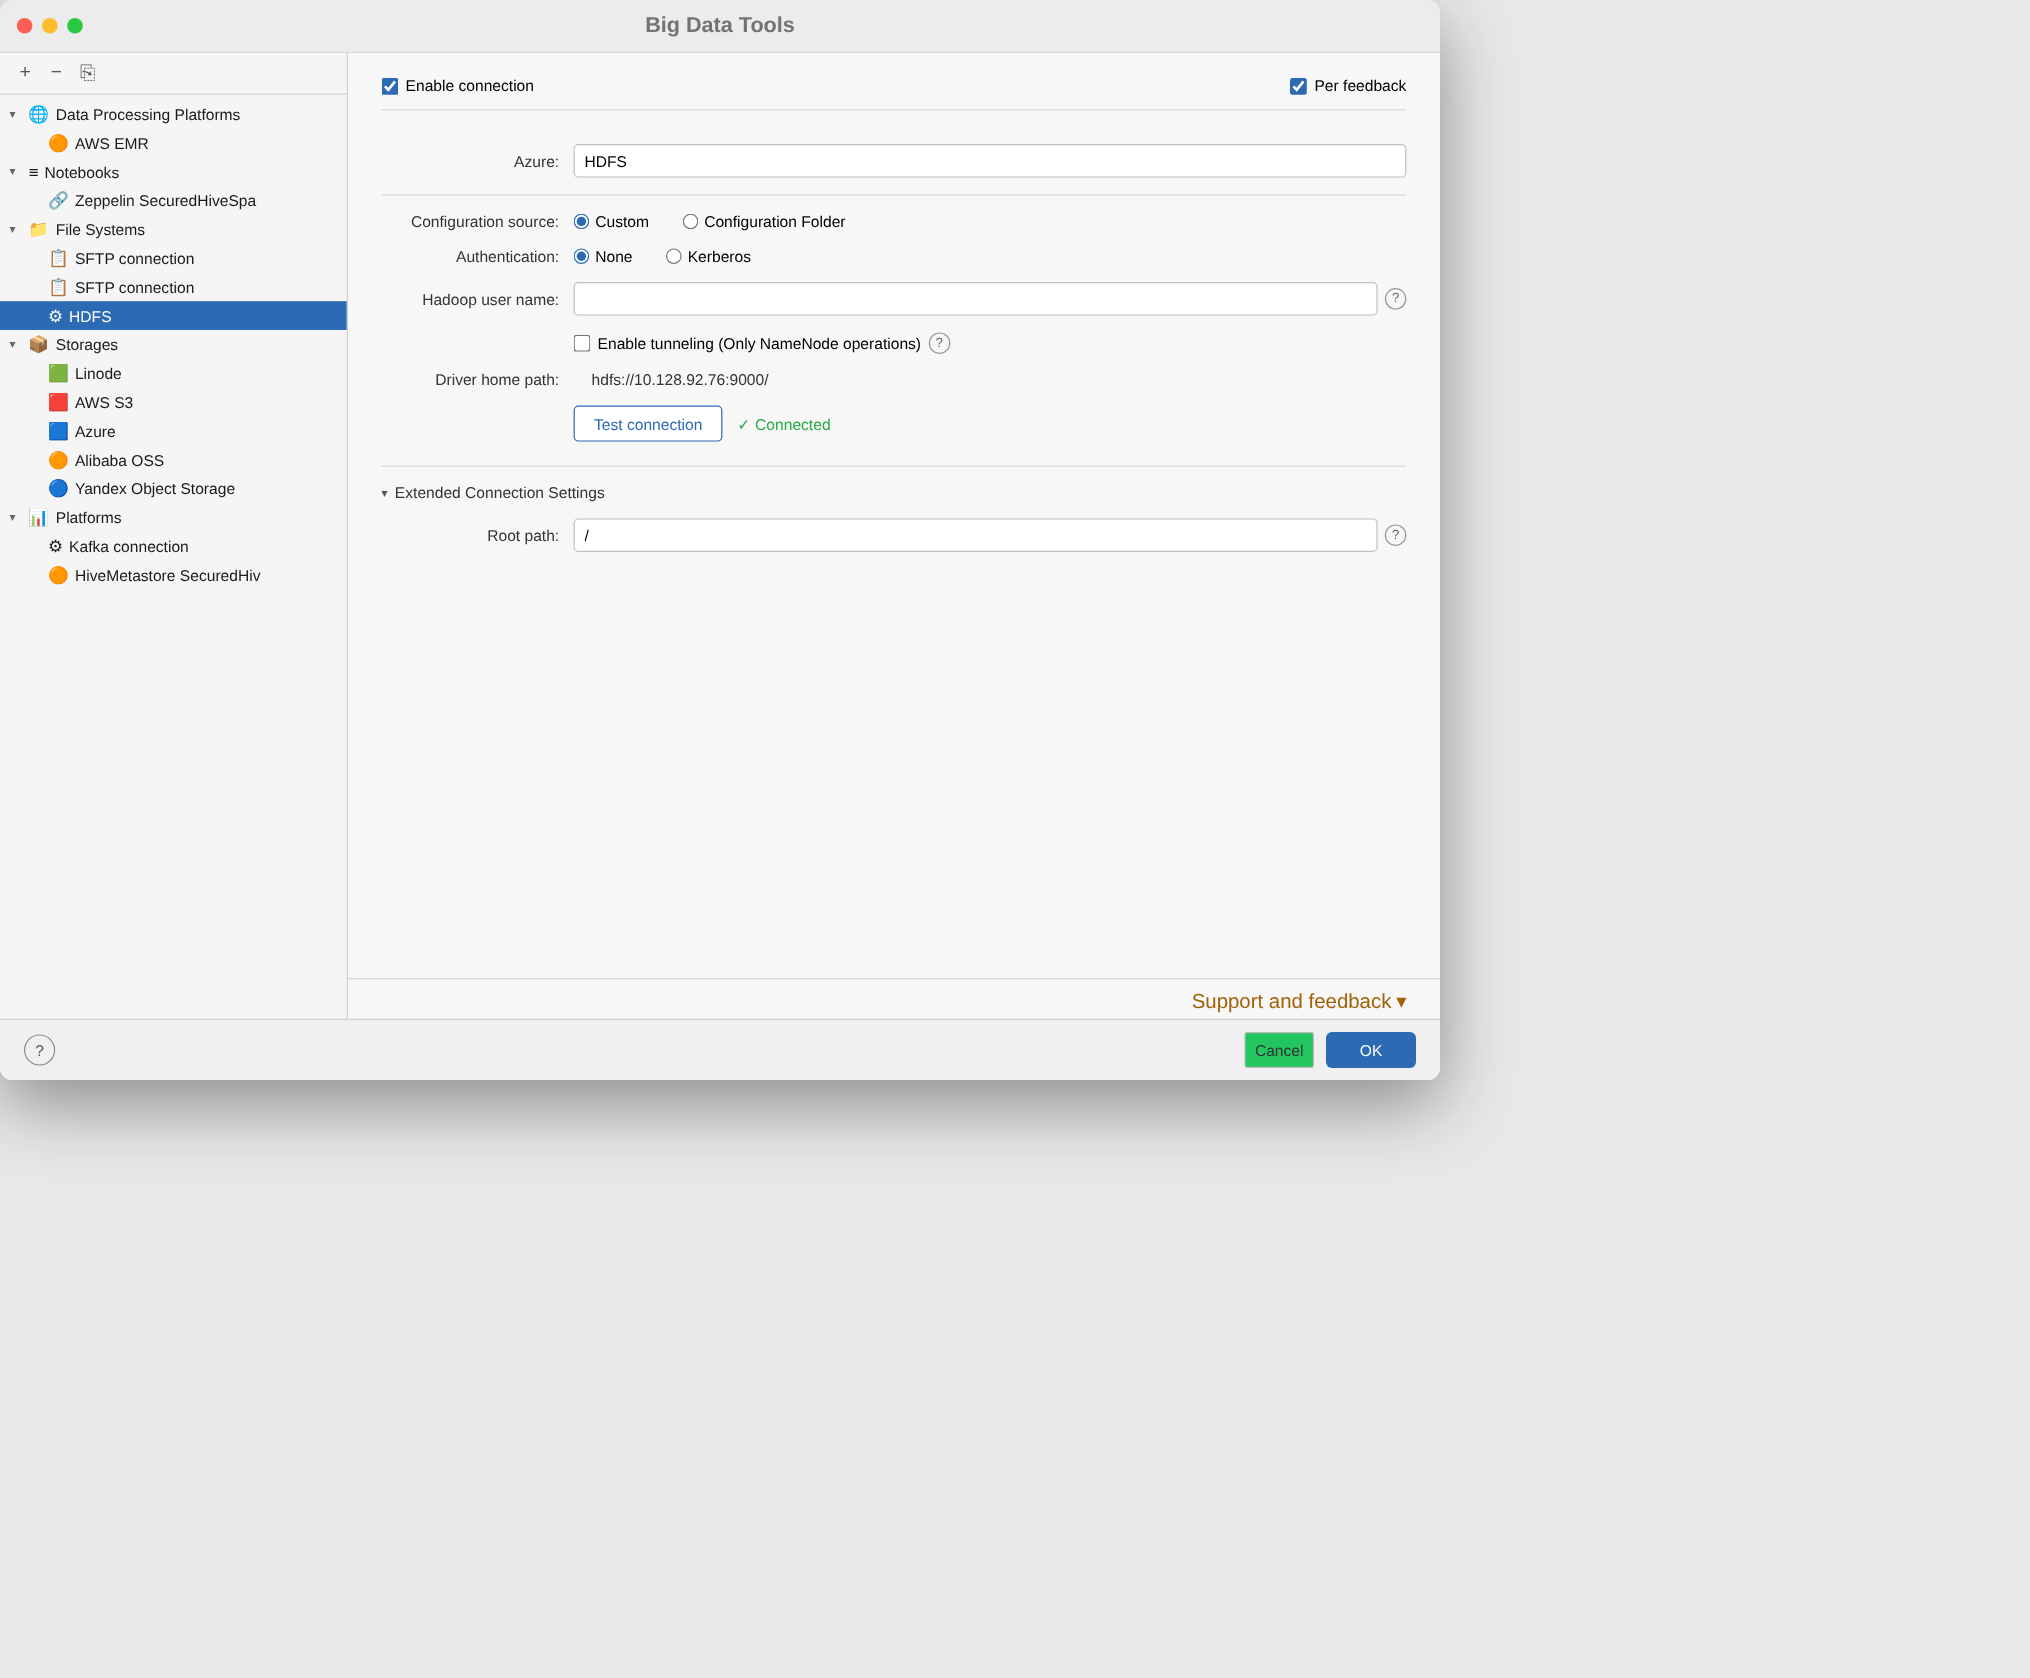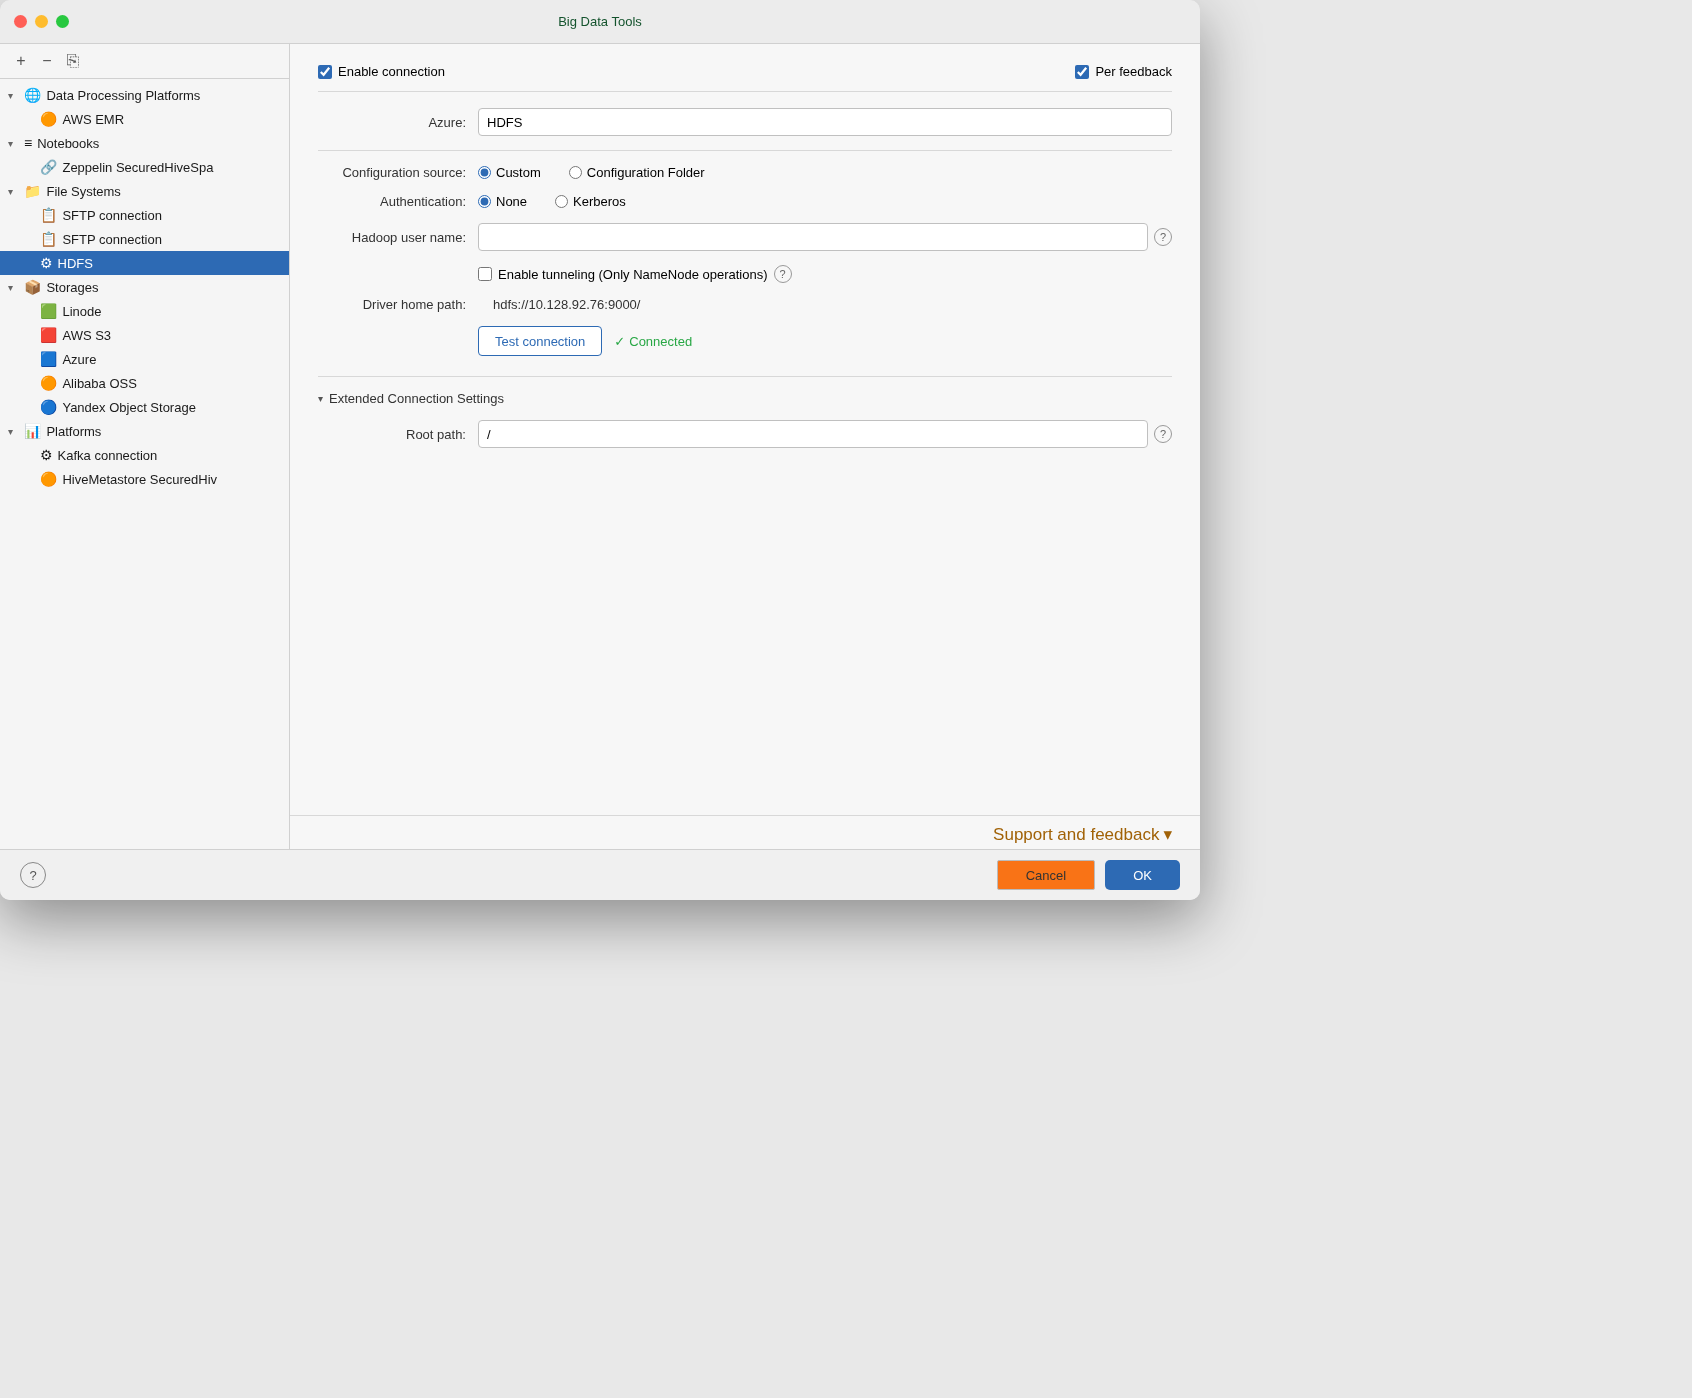--- a/index.html
+++ b/index.html
@@ -34,23 +34,23 @@
     }
     .tl {
       width: 13px; height: 13px;
       border-radius: 50%;
       cursor: pointer;
     }
     .tl-close { background: #ff5f57; }
     .tl-min { background: #febc2e; }
     .tl-max { background: #28c840; }
     .title-text {
-      font-size: 13px;
-      font-weight: 400;
-      color: #14532d;
+      font-size: 18px;
+      font-weight: 700;
+      color: #737373;
     }
     .main-content {
       display: flex;
       flex: 1;
       overflow: hidden;
     }
     
     .left-panel {
       width: 290px;
       background: #f5f5f5;
@@ -137,21 +137,21 @@
       cursor: pointer;
     }
     input[type="radio"] {
       accent-color: #2d6ab4;
       cursor: pointer;
     }
     .top-row {
       display: flex;
       align-items: center;
       justify-content: space-between;
-      margin-bottom: 16px;
+      margin-bottom: 28px;
       padding-bottom: 12px;
       border-bottom: 1px solid #d8d8d8;
     }
     .text-input {
       flex: 1;
       height: 28px;
       border: 1px solid #c0c0c0;
       border-radius: 4px;
       padding: 0 8px;
       font-size: 13px;
@@ -247,24 +247,24 @@
       display: flex;
       align-items: center;
       justify-content: center;
     }
     .btn-group {
       display: flex;
       gap: 10px;
     }
     .btn-cancel {
       height: 30px;
-      padding: 0 28px;
+      padding: 0 8px;
       border: 1px solid #bbb;
       border-radius: 2px;
-      background: #f97316;
+      background: #22c55e;
       font-size: 13px;
       cursor: pointer;
       color: #333;
     }
     .btn-ok {
       height: 30px;
       padding: 0 28px;
       border: none;
       border-radius: 5px;
       background: #2d6ab4;

